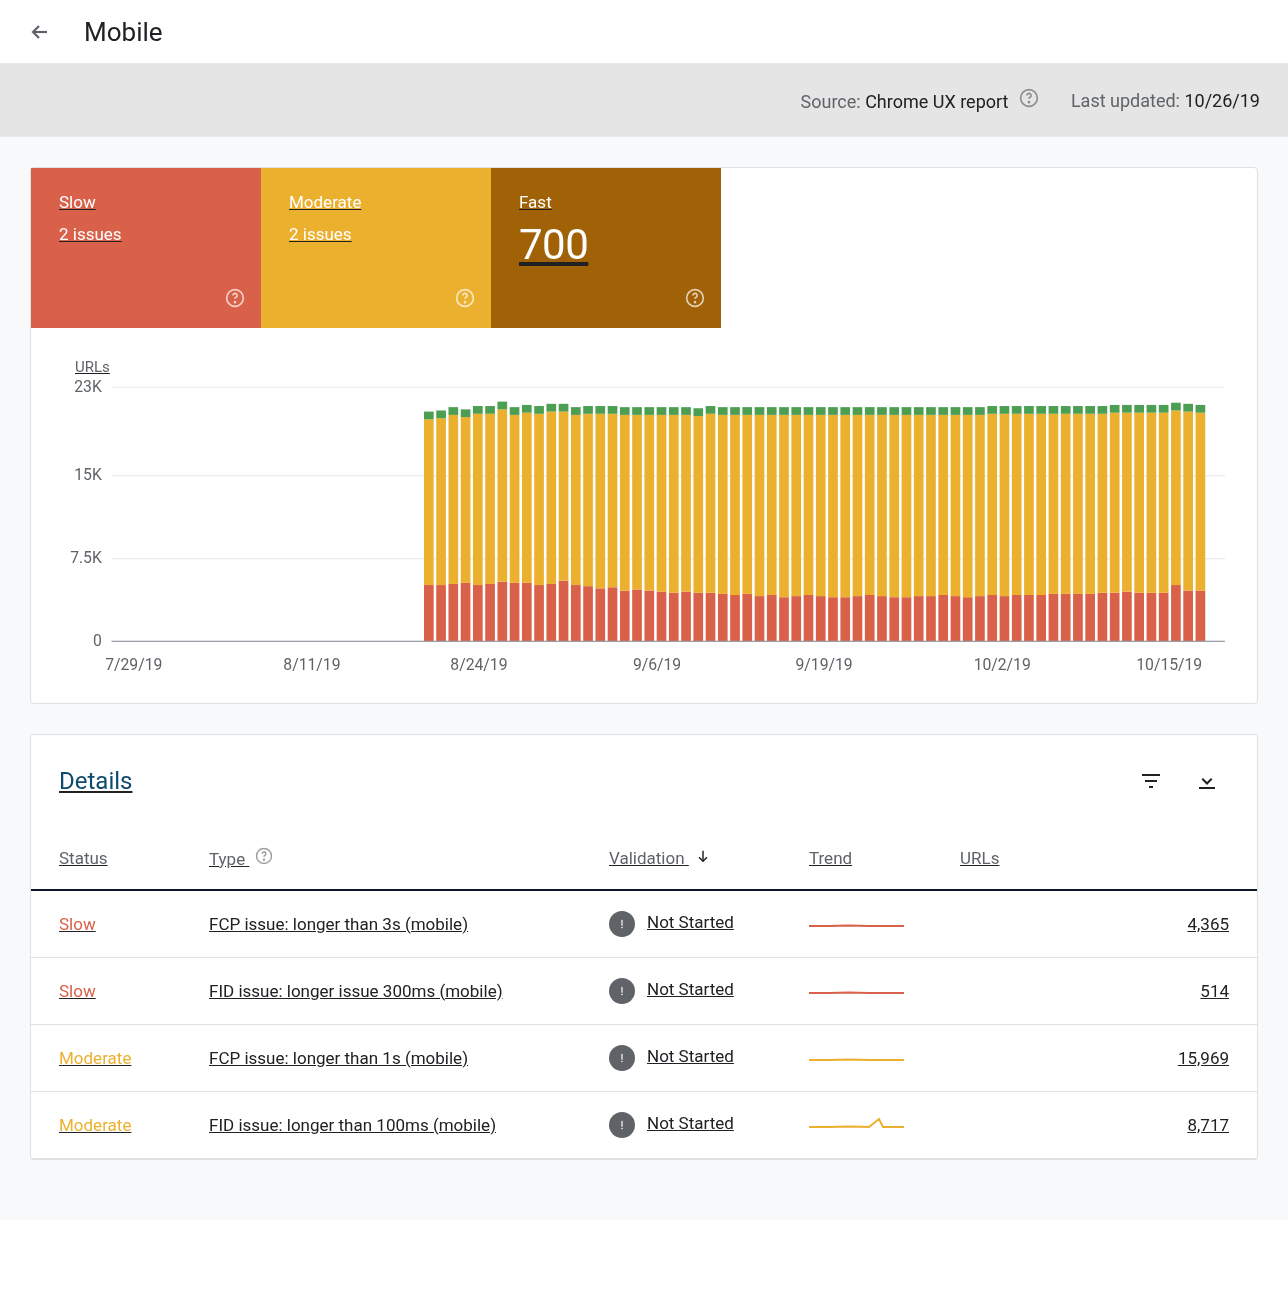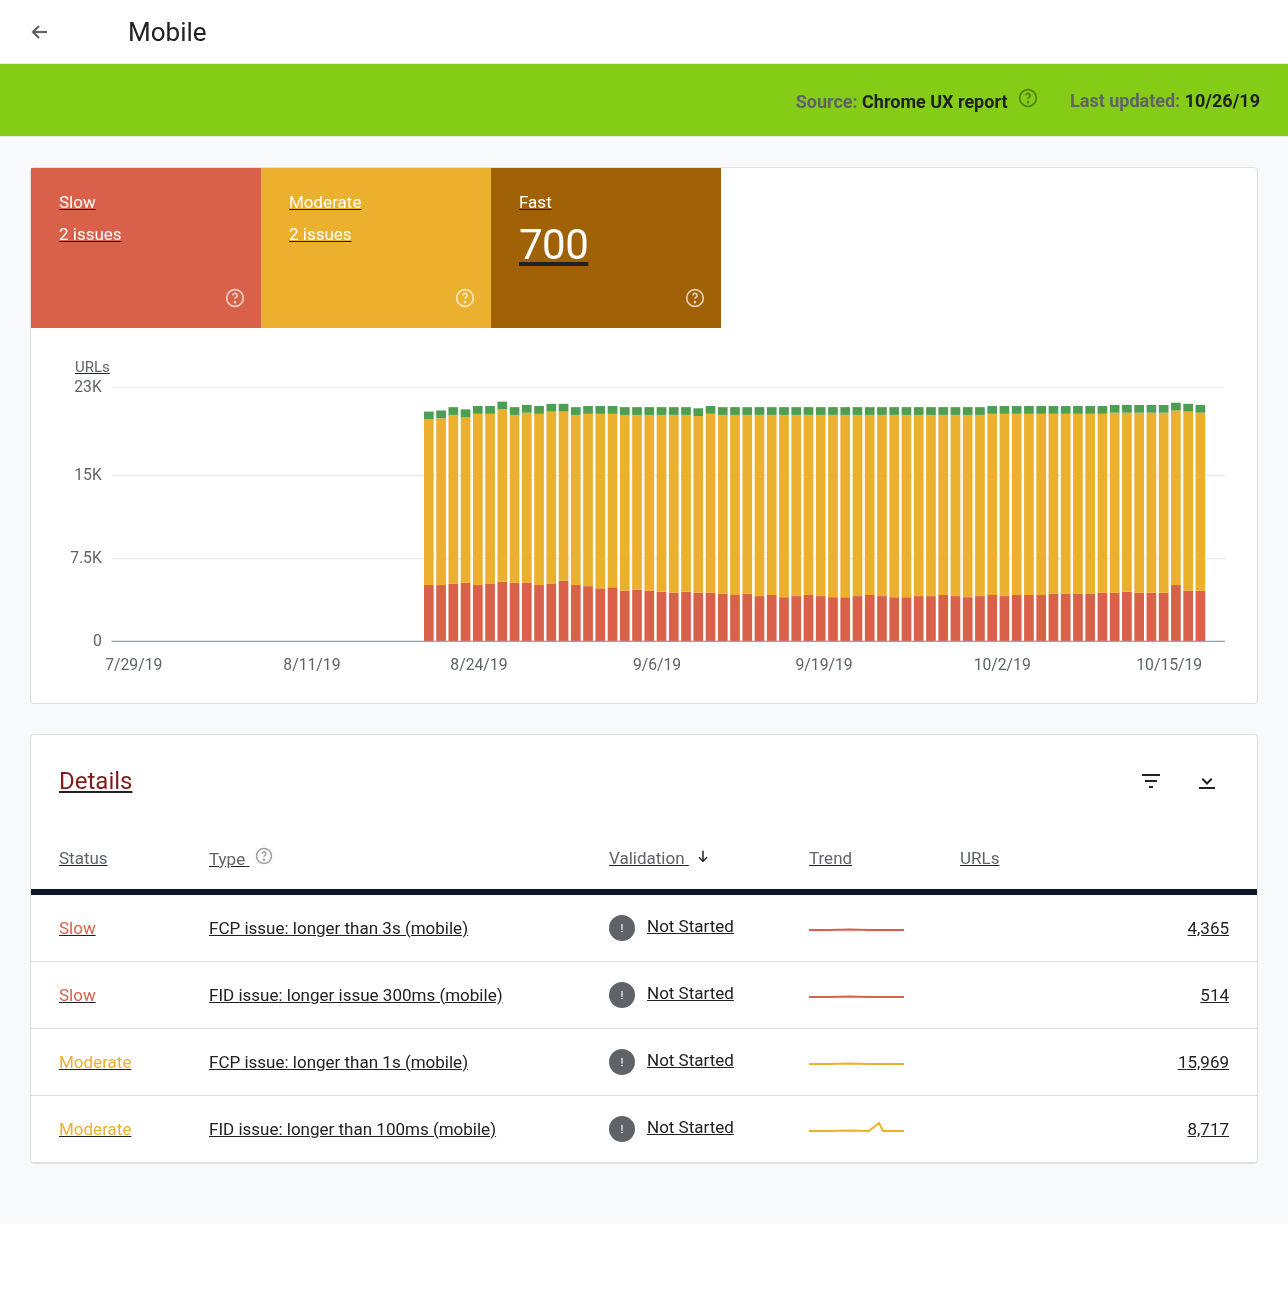--- a/index.html
+++ b/index.html
@@ -8,46 +8,44 @@
     background: #fff;
     color: #202124;
     width: 1288px;
   }
   .topbar {
     display: flex;
     align-items: center;
     height: 64px;
     padding: 0 16px;
     border-bottom: 1px solid #e8eaed;
-    gap: 44px;
   }
   .back-btn {
     width: 48px; height: 48px;
     display: flex; align-items: center; justify-content: center;
     border-radius: 50%;
     cursor: pointer;
     color: #5f6368;
   }
   .page-title {
     font-size: 26px;
     font-weight: 400;
     color: #202124;
     margin-left: 20px;
   }
   .meta-bar {
     display: flex;
     justify-content: flex-end;
     align-items: center;
     padding: 24px 28px 24px 28px;
     gap: 32px;
-    background: #84cc16;
+    background: #e5e5e5;
     border-bottom: 1px solid #e8eaed;
     font-size: 18px;
     color: #5f6368;
-    font-weight: bold;
   }
   .meta-bar .val { color: #202124; }
   .help-icon {
     display: inline-flex; align-items:center; justify-content:center;
     color: rgba(0,0,0,0.38);
     margin-left: 6px;
   }
   .content {
     padding: 30px;
     background: #f8f9fa;
@@ -87,39 +85,39 @@
     color: #5f6368;
     margin-left: 24px;
     margin-bottom: 4px;
   }
   .chart-svg { display: block; width: 100%; }
   .details-header {
     display: flex;
     align-items: center;
     padding: 24px 28px;
   }
-  .details-title { font-size: 24px; color: #7f1d1d; flex: 1; }
+  .details-title { font-size: 24px; color: #0c4a6e; flex: 1; }
   .icon-btn {
     width: 44px; height: 44px;
     display:flex; align-items:center; justify-content:center;
     cursor: pointer;
     color: #202124;
     margin-left: 12px;
   }
   table.details {
     width: 100%;
     border-collapse: collapse;
     font-size: 17px;
   }
   table.details th {
     text-align: left;
     font-weight: 400;
     color: #5f6368;
     padding: 20px 28px;
-    border-bottom: 6px solid #0f172a;
+    border-bottom: 2px solid #0f172a;
   }
   table.details th.sortable { cursor: pointer; }
   table.details th .arrow { margin-left: 6px; color: #202124;}
   table.details td {
     padding: 20px 28px;
     border-bottom: 1px solid #e0e0e0;
     color: #202124;
   }
   .status-slow { color: #d9614a; }
   .status-moderate { color: #ecb02f; }

